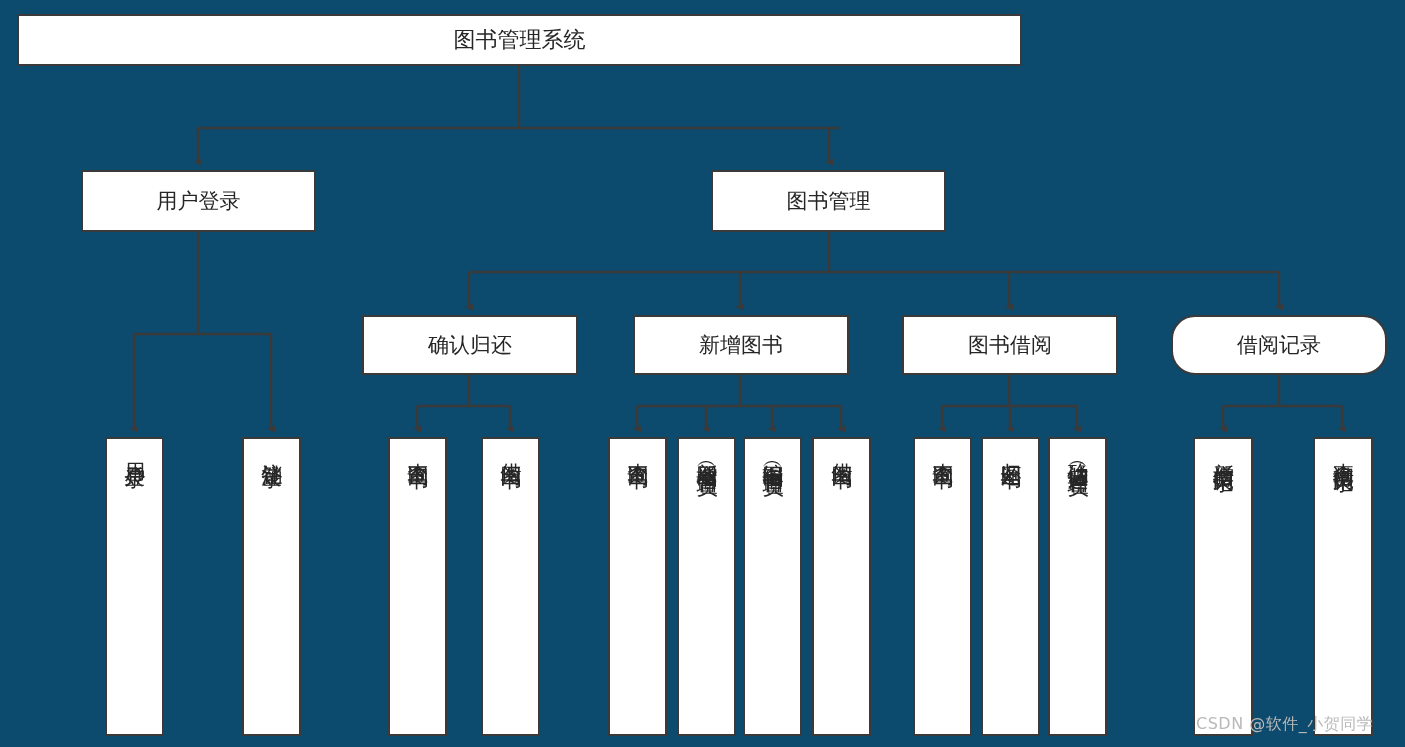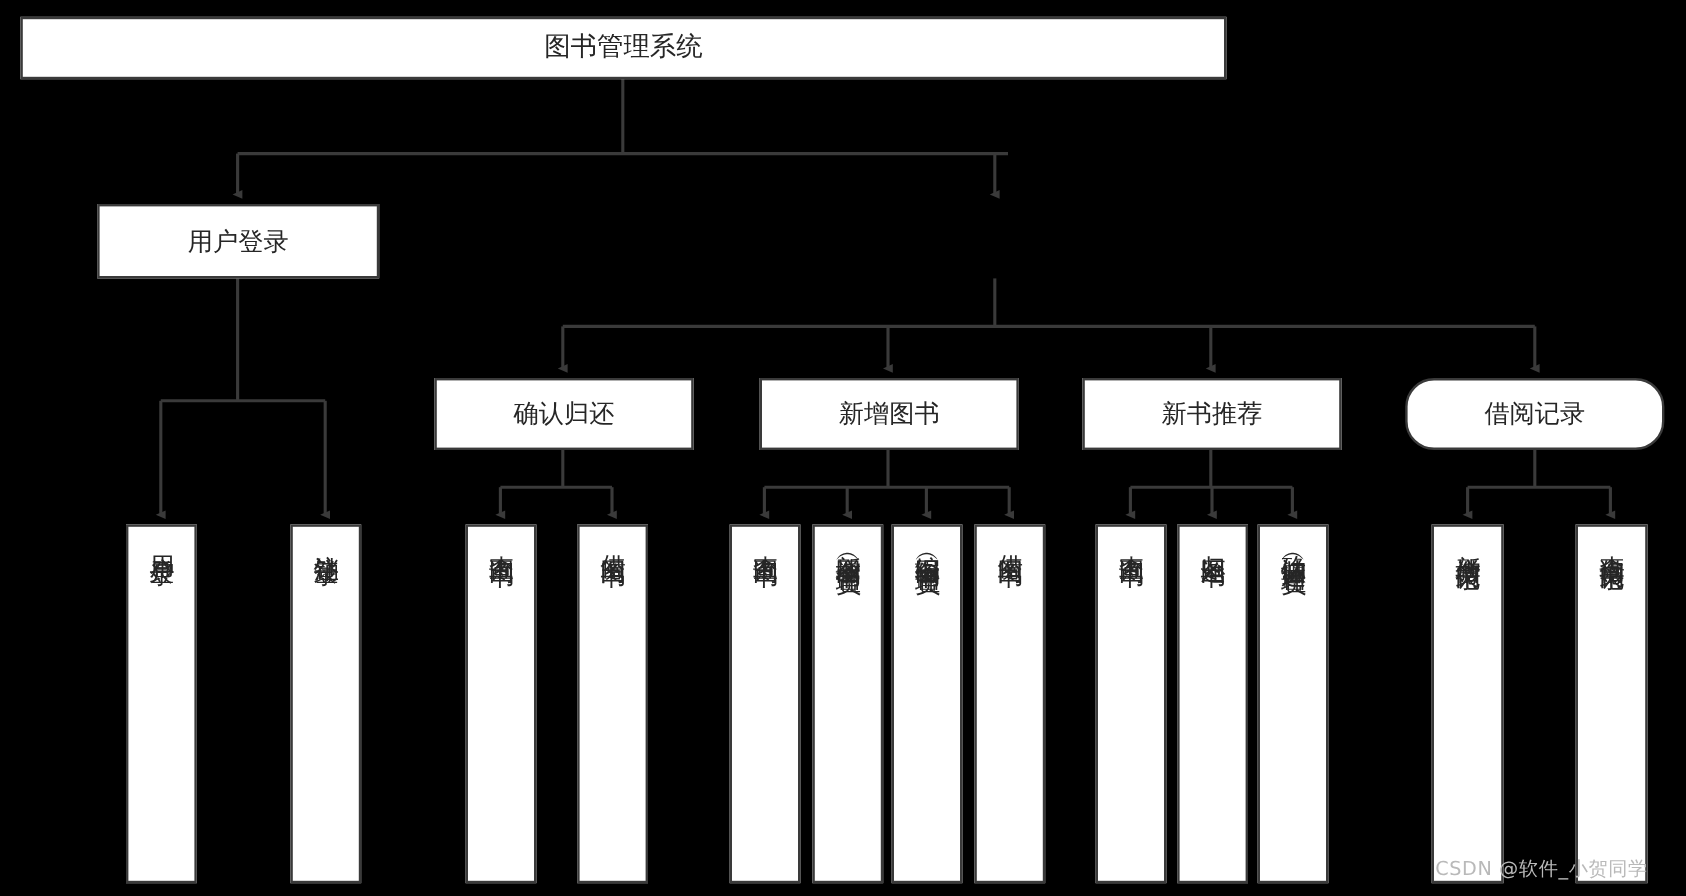--- a/index.html
+++ b/index.html
@@ -10,21 +10,21 @@
   body {
     width: 1405px;
     height: 747px;
     font-family: "DejaVu Sans", "Liberation Sans", sans-serif;
     overflow: hidden;
   }
   #diagram-root {
     position: relative;
     width: 1405px;
     height: 747px;
-    background: #000000;
+    background: #0c4a6e;
   }
   #diagram-svg {
     position: absolute;
     top: 0;
     left: 0;
     width: 1405px;
     height: 747px;
   }
   .node-box {
     position: absolute;
@@ -127,29 +127,32 @@
     </g>
   </svg>
 
   <div class="node-box horiz root-box" style="left:17px; top:14px; width:1005px; height:52px;">
     <span class="node-label">图书管理系统</span>
   </div>
 
   <div class="node-box horiz" style="left:81px; top:170px; width:235px; height:62px;">
     <span class="node-label">用户登录</span>
   </div>
+  <div class="node-box horiz" style="left:711px; top:170px; width:235px; height:62px;">
+    <span class="node-label">图书管理</span>
+  </div>
 
   <div class="node-box horiz" style="left:362px; top:315px; width:216px; height:60px;">
     <span class="node-label">确认归还</span>
   </div>
   <div class="node-box horiz" style="left:633px; top:315px; width:216px; height:60px;">
     <span class="node-label">新增图书</span>
   </div>
   <div class="node-box horiz" style="left:902px; top:315px; width:216px; height:60px;">
-    <span class="node-label">新书推荐</span>
+    <span class="node-label">图书借阅</span>
   </div>
   <div class="node-box horiz" style="left:1171px; top:315px; width:216px; height:60px;border-radius:24px;">
     <span class="node-label">借阅记录</span>
   </div>
 
   <div class="node-box vert" style="left:105px; top:437px; width:59px; height:299px;">
     <span class="node-label">用户登录</span>
   </div>
   <div class="node-box vert" style="left:242px; top:437px; width:59px; height:299px;">
     <span class="node-label">注销登录</span>

